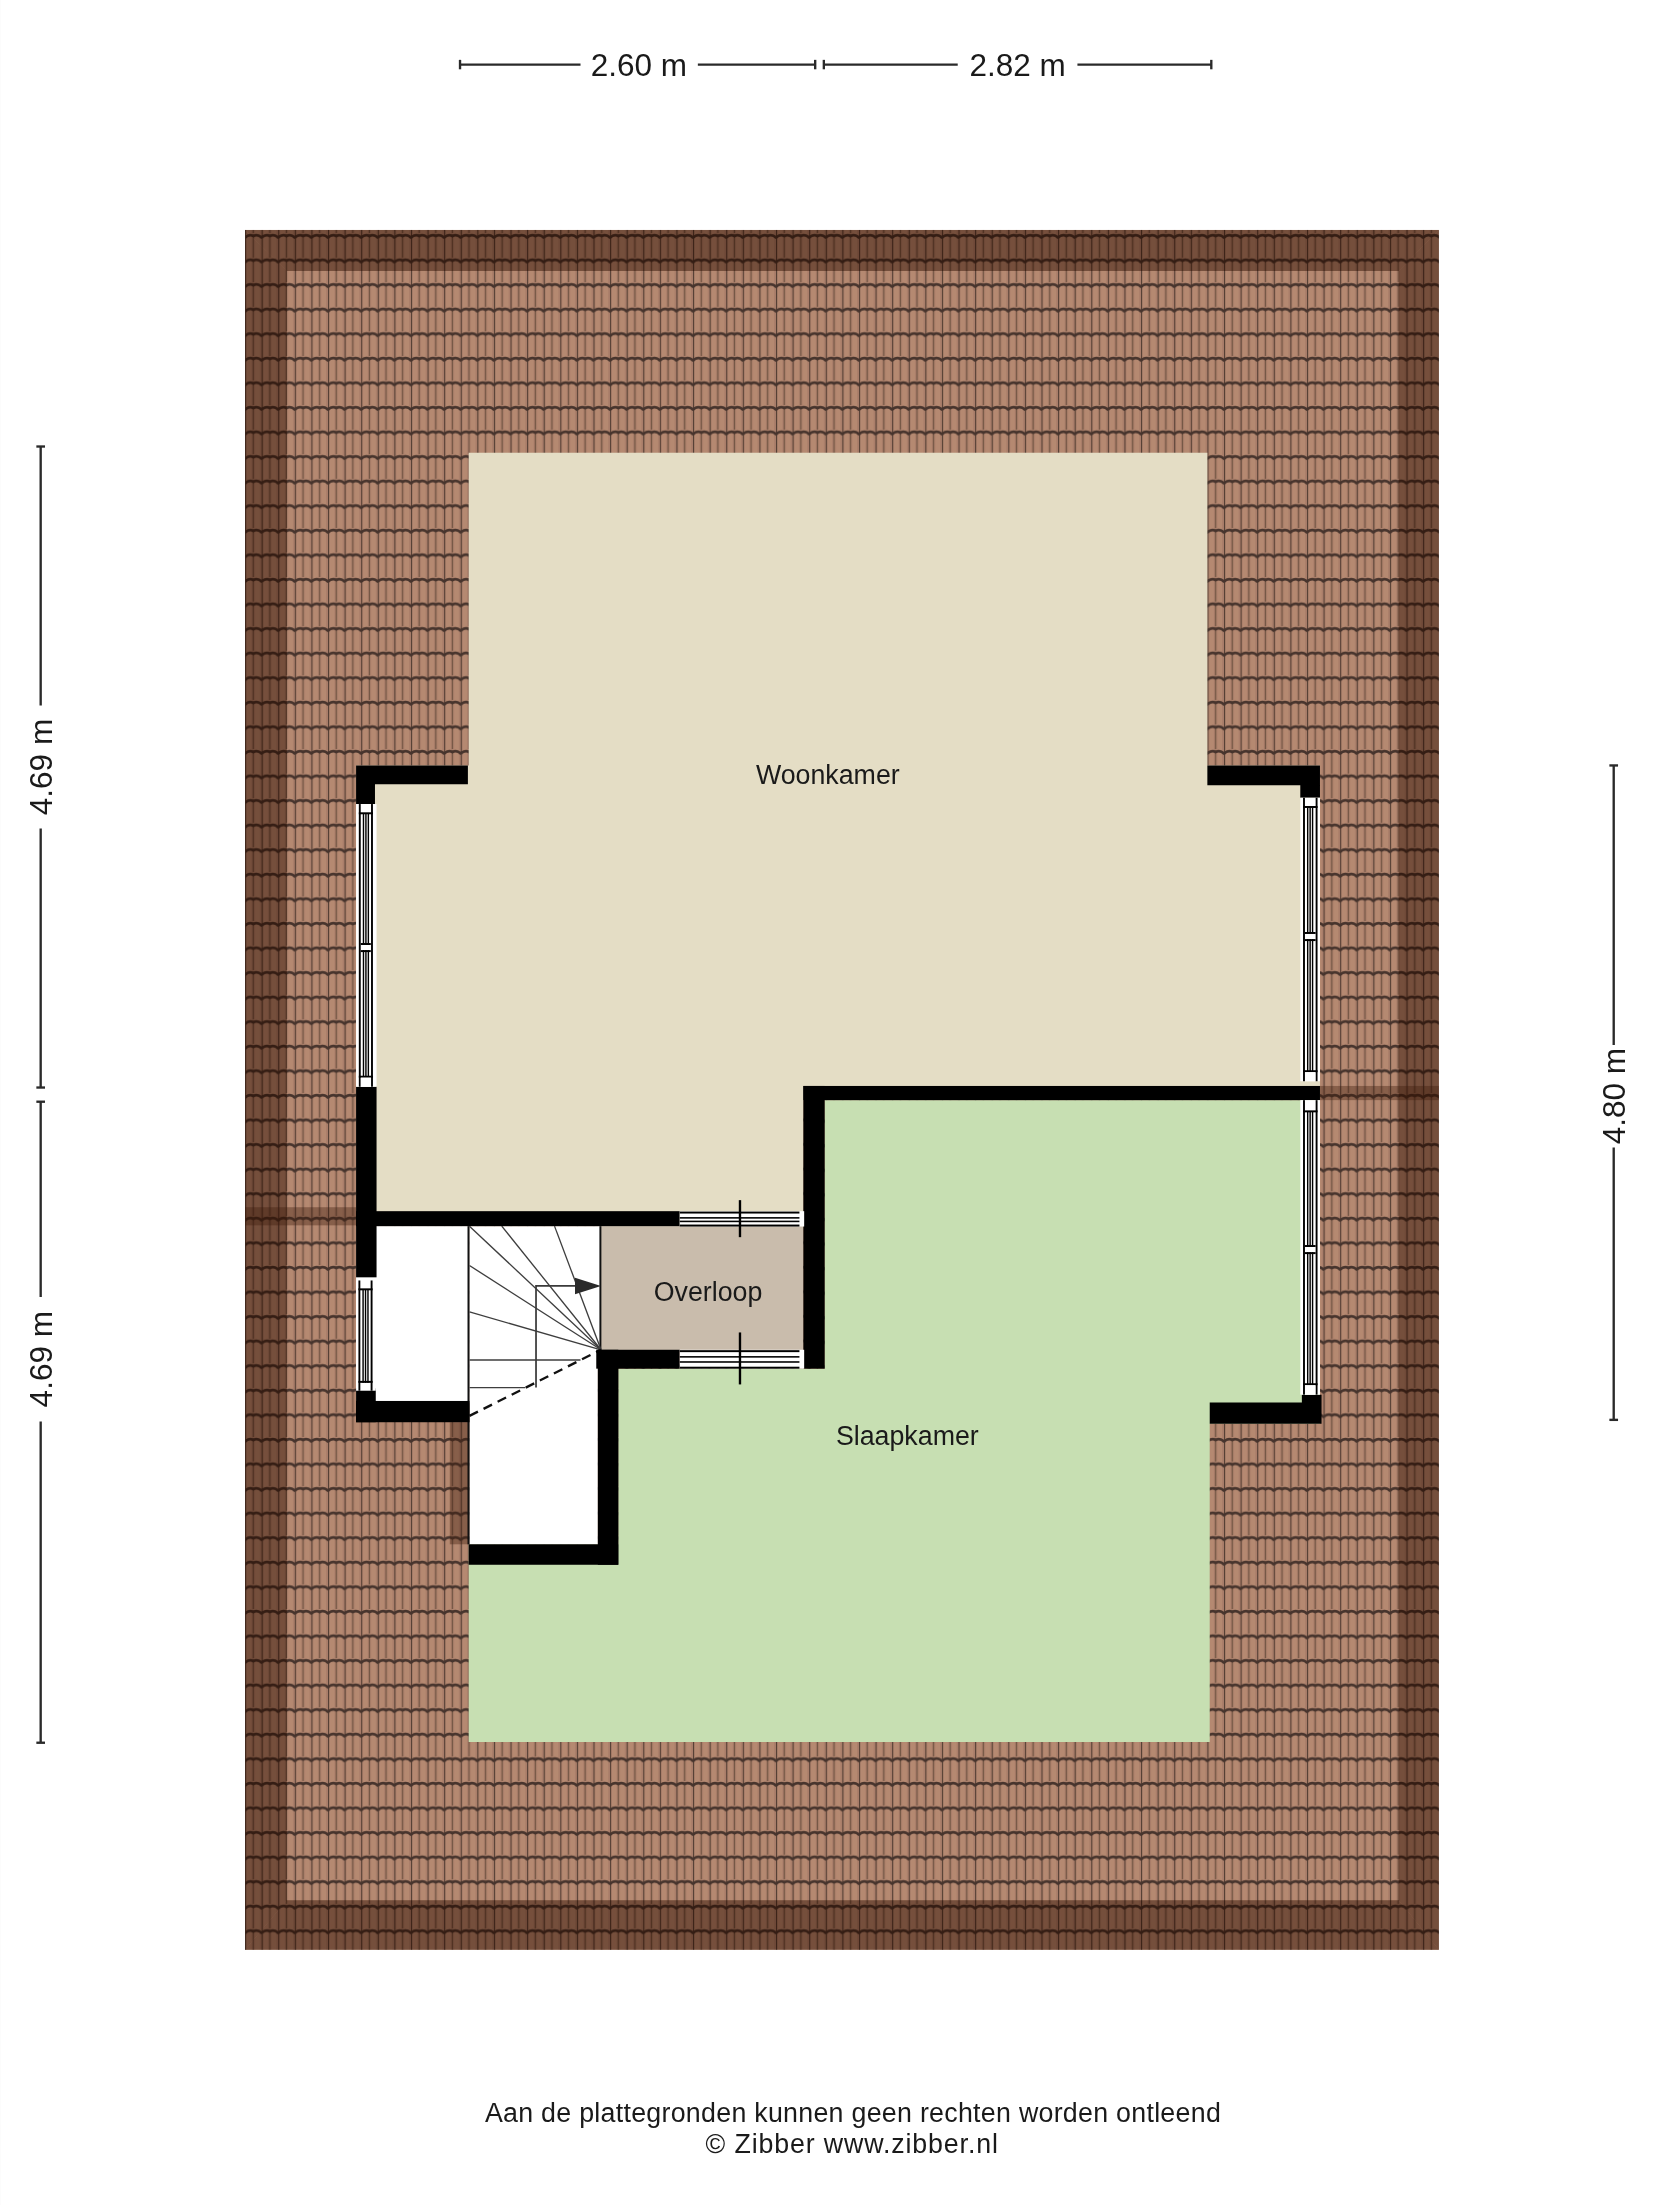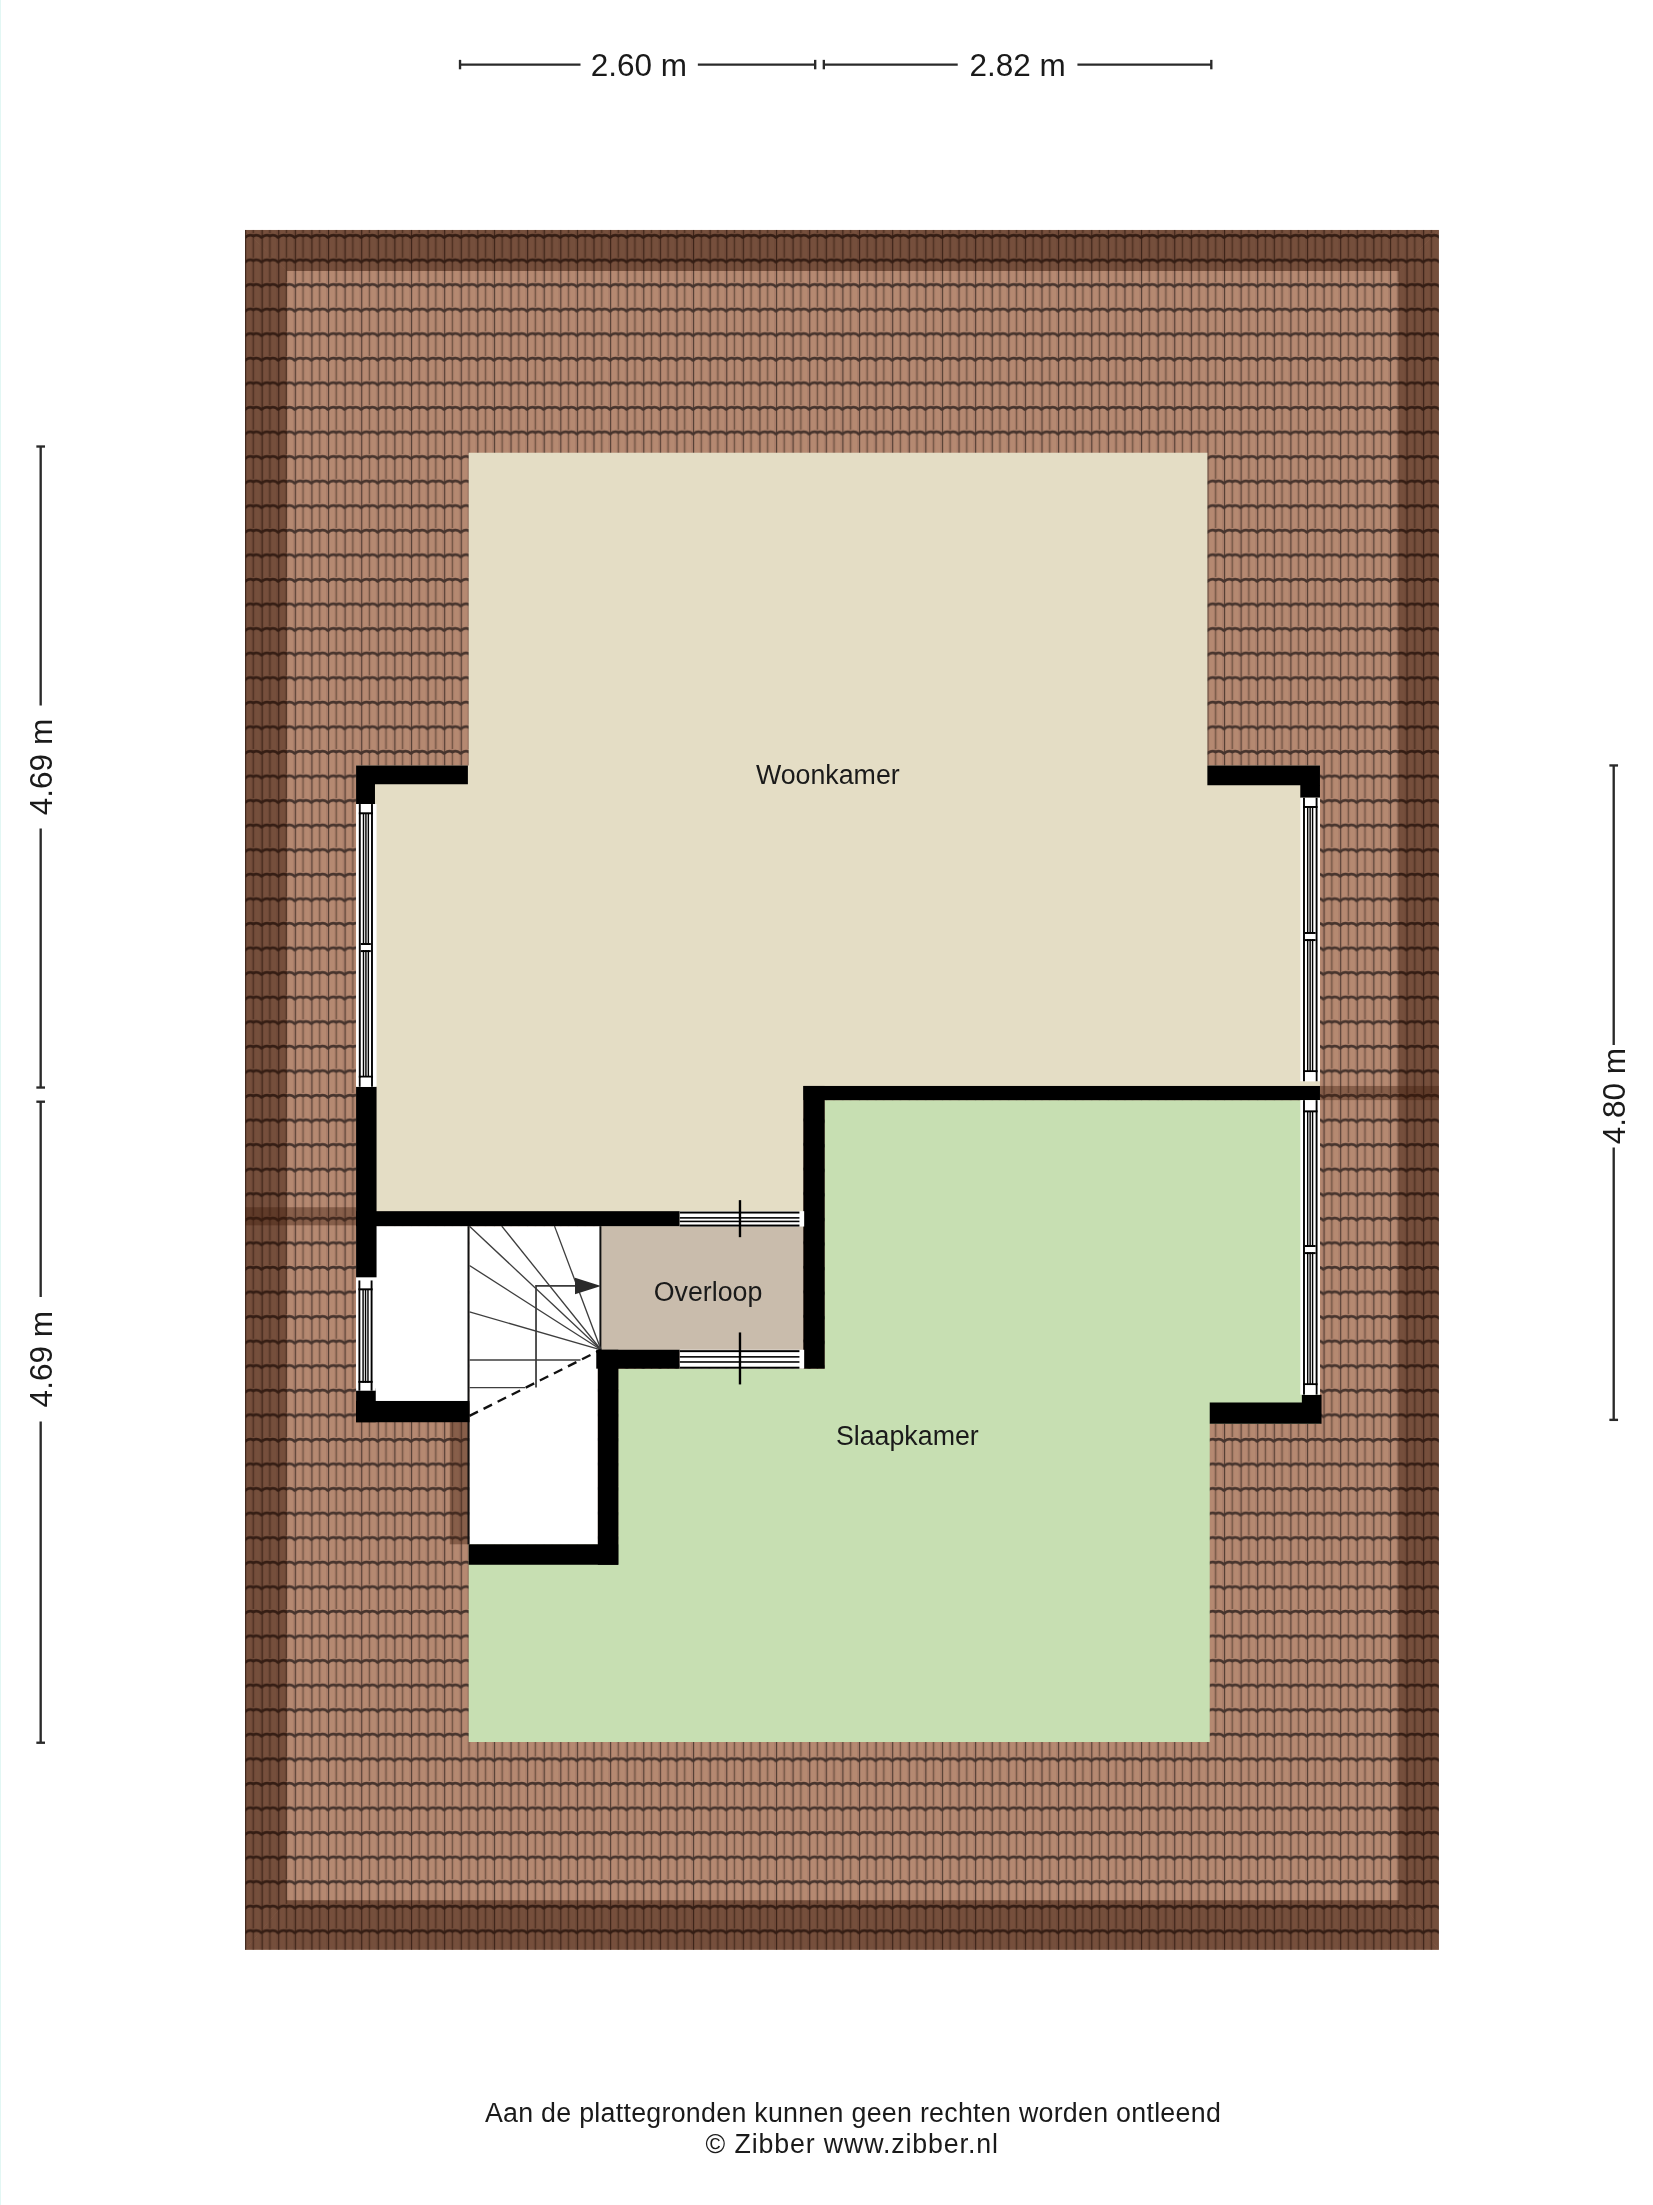--- a/index.html
+++ b/index.html
@@ -1,16 +1,16 @@
 <!DOCTYPE html>
 <html style="font-size:12.6px"><head>
 <meta charset="utf-8">
 <style>
   html,body{margin:0;padding:0;background:#ffffff;}
-  #page{position:relative;width:1654px;height:2205px;background:#14b8a6;overflow:hidden;
+  #page{position:relative;width:1654px;height:2205px;background:#e5e5e5;overflow:hidden;
         font-family:"Liberation Sans", sans-serif;}
   svg{position:absolute;left:0;top:0;font-family:"Liberation Sans", sans-serif;}
 </style>
 </head>
 <body>
 <div id="page">
 <svg width="1654" height="2205" viewBox="0 0 2100 2800">
 <defs>
   <pattern id="tiles" width="21.07" height="31.2" patternUnits="userSpaceOnUse" patternTransform="translate(311,296)">
     <rect x="0" y="0" width="21.07" height="31.2" fill="#ac7d66"></rect>

